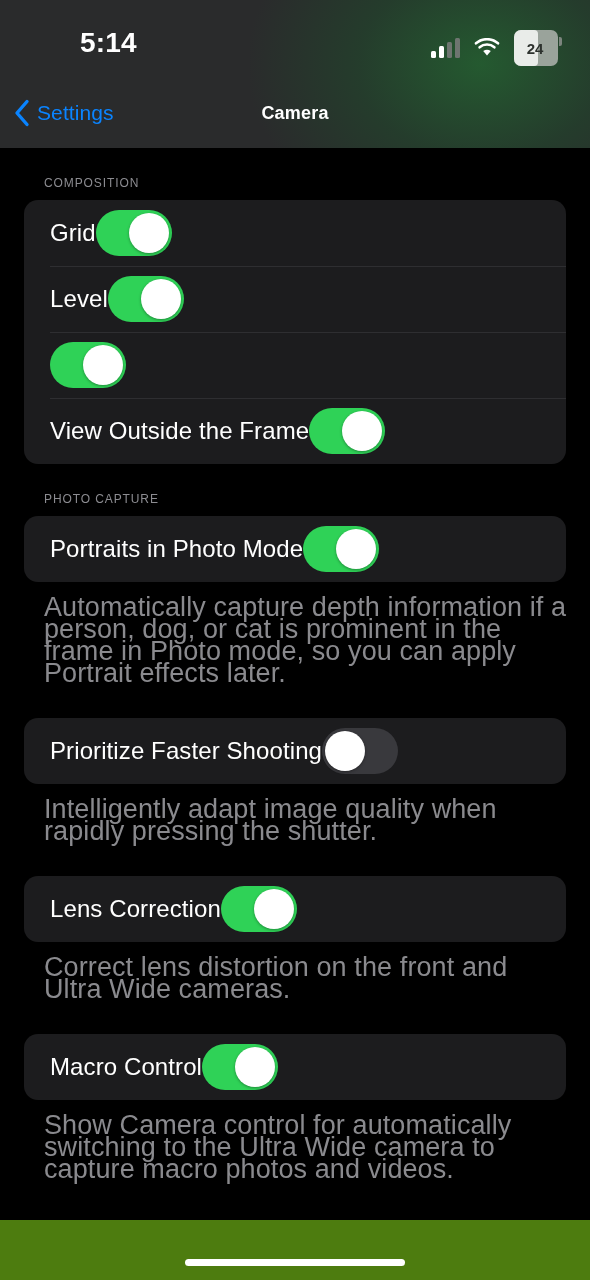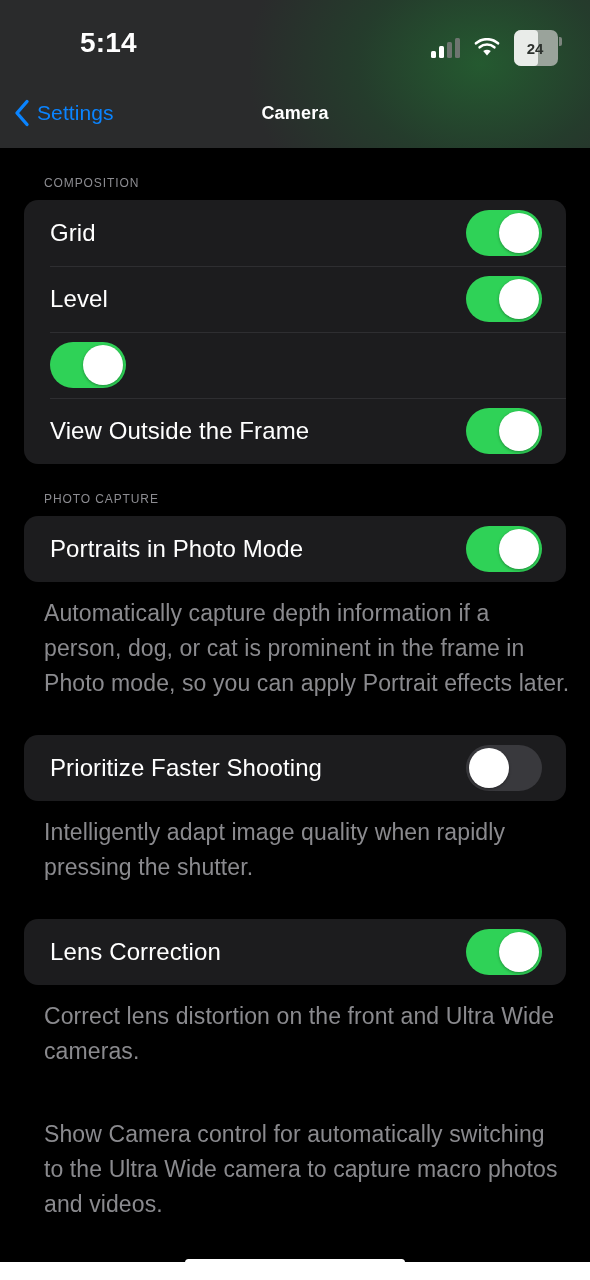--- a/index.html
+++ b/index.html
@@ -9,21 +9,21 @@
     height: 1280px;
     background: #000000;
     font-family: "Liberation Sans", sans-serif;
     overflow: hidden;
   }
 
   .phone {
     position: relative;
     width: 590px;
     height: 1280px;
-    background: #ffffff;
+    background: #4d7c0f;
     overflow: hidden;
   }
 
   
   .header {
     position: relative;
     width: 100%;
     height: 148px;
     background: #2a2b2c;
     overflow: hidden;
@@ -179,21 +179,21 @@
     margin: 0 24px;
     background: #1c1c1e;
     border-radius: 14px;
     overflow: hidden;
   }
 
   .row {
     position: relative;
     display: flex;
     align-items: center;
-    justify-content: space-between;
+    justify-content: flex-start;
     height: 66px;
     padding: 0 24px 0 26px;
     cursor: pointer;
   }
   .row + .row::before {
     content: "";
     position: absolute;
     left: 26px;
     right: 0;
     top: 0;
@@ -224,22 +224,22 @@
     width: 40px;
     height: 40px;
     border-radius: 50%;
     background: #ffffff;
     box-shadow: 0 1px 3px rgba(0,0,0,0.35);
     transition: none;
   }
   .toggle.on .knob { left: 33px; }
 
   .footnote {
-    font-size: 23px;
-    line-height: 35px;
+    font-size: 27px;
+    line-height: 22px;
     color: #8a8a8e;
     padding: 14px 20px 0 44px;
     letter-spacing: 0.1px;
   }
   .gap-lg { height: 34px; }
 
   
   .home-indicator {
     position: absolute;
     left: 50%;
@@ -364,19 +364,27 @@
         <span class="row-label">Lens Correction</span>
         <span class="toggle on">
             <span class="knob"></span>
           </span>
       </div>
     </div>
     <div class="footnote">Correct lens distortion on the front and Ultra Wide cameras.</div>
 
     <div class="gap-lg"></div>
 
+    <div class="card">
+      <div class="row">
+        <span class="row-label">Macro Control</span>
+        <span class="toggle on">
+            <span class="knob"></span>
+          </span>
+      </div>
+    </div>
     <div class="footnote">Show Camera control for automatically switching to the Ultra Wide camera to capture macro photos and videos.</div>
 
   </div>
 
   <div class="home-indicator"></div>
 
 </div>
 
 </body></html>

